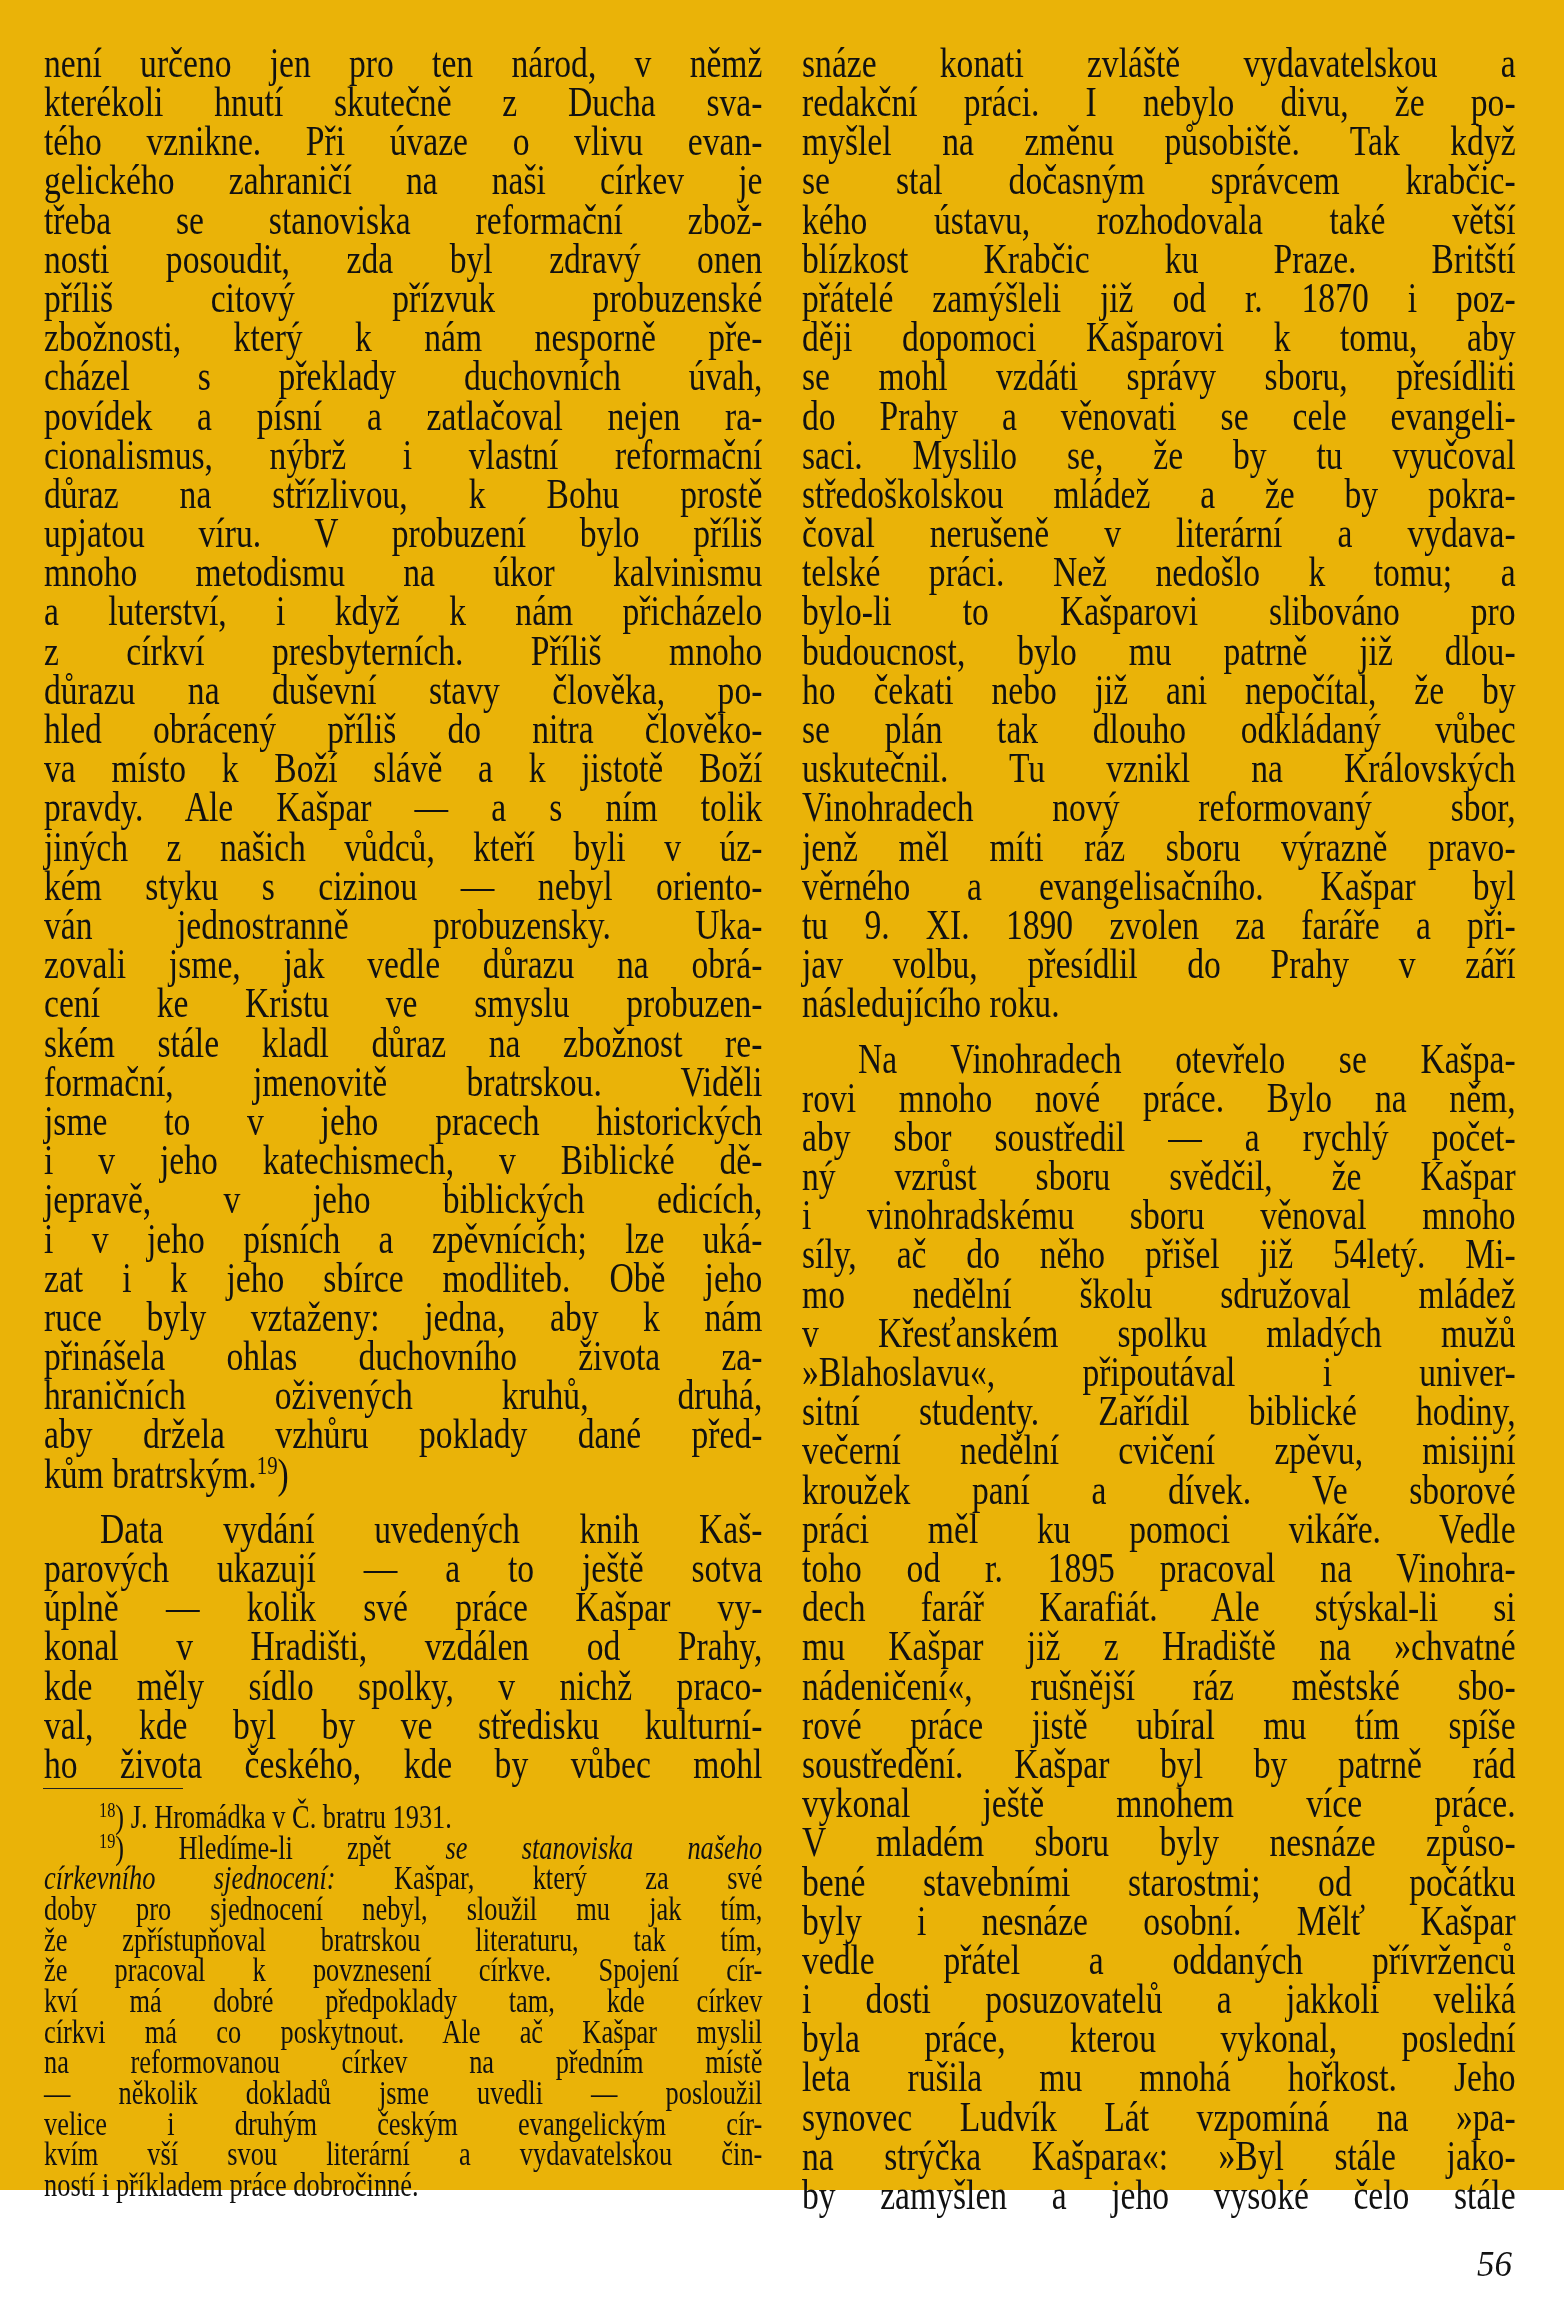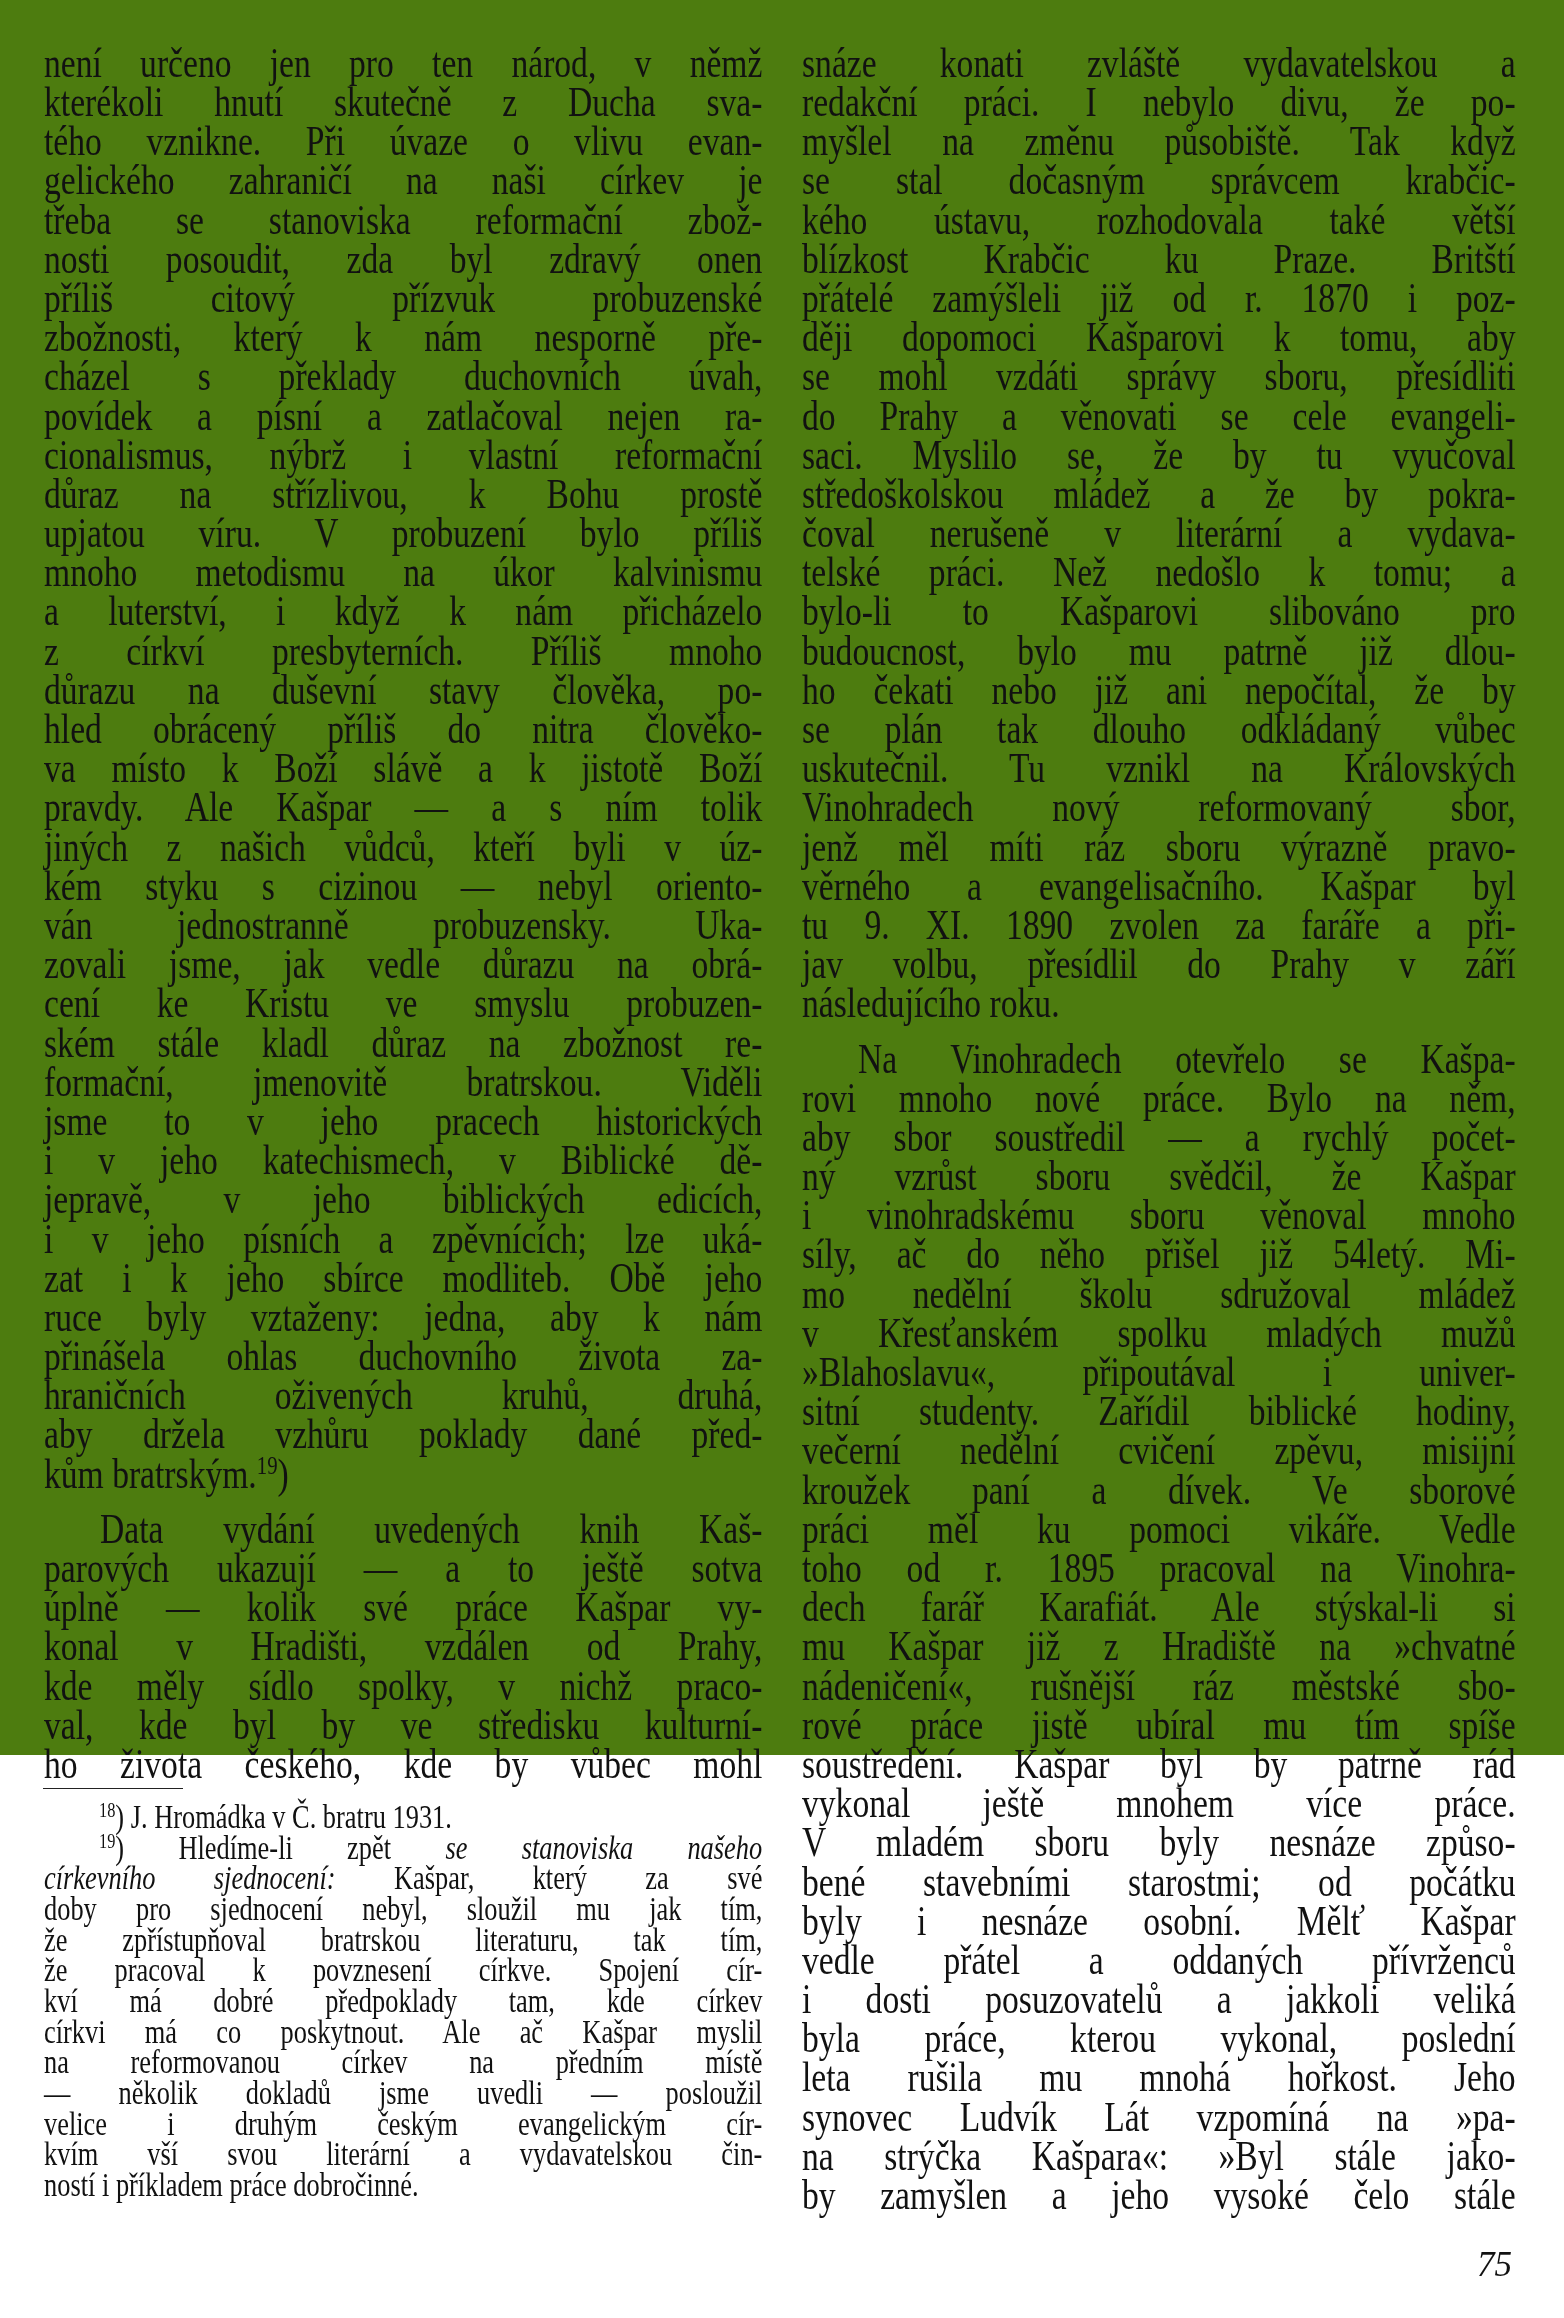--- a/index.html
+++ b/index.html
@@ -1,17 +1,17 @@
 <!DOCTYPE html>
 <html style="font-size:14px"><head>
 <meta charset="utf-8">
 <style>
   html, body { margin: 0; padding: 0; background: #ffffff; }
   body { width: 1565px; height: 2319px; position: relative; overflow: hidden; }
-  #page { position: absolute; left: 0; top: 0; width: 1565px; height: 1755px; background: #4d7c0f; }
+  #page { position: absolute; left: 0; top: 0; width: 1565px; height: 2190px; background: #eab308; }
   .col { position: absolute; top: 0; }
   #col-left { left: 44px; width: 718px; }
   #col-right { left: 802px; width: 714px; }
   .line {
     position: absolute; left: 0; height: 44px; line-height: 44px;
     font-family: "Liberation Serif", "DejaVu Serif", serif;
     font-size: 42px; color: #111;
     white-space: nowrap;
     transform-origin: 0 0;
     text-align: justify; text-align-last: justify;
@@ -151,15 +151,15 @@
       <div class="fn" style="top: 1923px; left: 0px; width: 898px; transform: scaleX(0.8);"><span>že zpřístupňoval bratrskou literaturu, tak tím,</span></div>
       <div class="fn" style="top: 1953px; left: 0px; width: 898px; transform: scaleX(0.8);"><span>že pracoval k povznesení církve. Spojení cír-</span></div>
       <div class="fn" style="top: 1984px; left: 0px; width: 898px; transform: scaleX(0.8);"><span>kví má dobré předpoklady tam, kde církev</span></div>
       <div class="fn" style="top: 2015px; left: 0px; width: 898px; transform: scaleX(0.8);"><span>církvi má co poskytnout. Ale ač Kašpar myslil</span></div>
       <div class="fn" style="top: 2045px; left: 0px; width: 898px; transform: scaleX(0.8);"><span>na reformovanou církev na předním místě</span></div>
       <div class="fn" style="top: 2076px; left: 0px; width: 898px; transform: scaleX(0.8);"><span>— několik dokladů jsme uvedli — posloužil</span></div>
       <div class="fn" style="top: 2107px; left: 0px; width: 898px; transform: scaleX(0.8);"><span>velice i druhým českým evangelickým cír-</span></div>
       <div class="fn" style="top: 2137px; left: 0px; width: 898px; transform: scaleX(0.8);"><span>kvím vší svou literární a vydavatelskou čin-</span></div>
       <div class="fn last" style="top: 2168px; left: 0px; width: 898px; transform: scaleX(0.8);"><span>ností i příkladem práce dobročinné.</span></div>
     </div>
-  <div id="page-number">75</div>
+  <div id="page-number">56</div>
 </div>
 
 
 </body></html>

